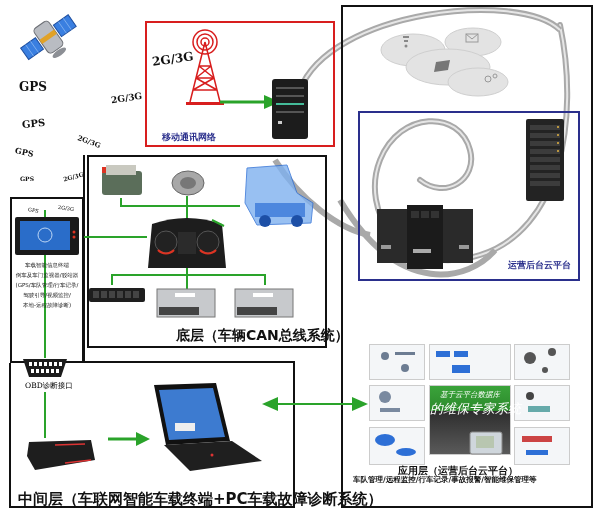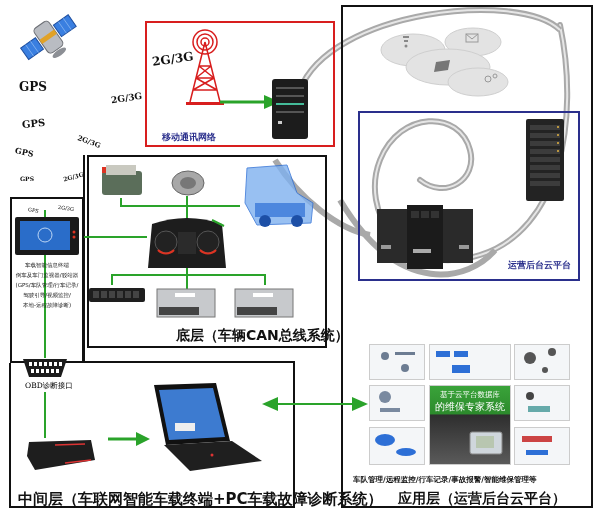--- a/index.html
+++ b/index.html
@@ -283,22 +283,22 @@
     </g>
   <g fill="#2d6fd6">
       <ellipse cx="385" cy="440" rx="10" ry="6"></ellipse>
       <ellipse cx="406" cy="452" rx="10" ry="4"></ellipse>
     </g>
   <g fill="#c44">
       <rect x="522" y="436" width="30" height="6"></rect>
       <rect x="526" y="450" width="22" height="5" fill="#2d6fd6"></rect>
     </g>
 </svg>
-<div class="abs" style="left:429px;top:385px;width:82px;height:80px;background:linear-gradient(#3aa33a 0%, #2c8a2c 36%, #2e2e2e 37%, #5a5a5a 100%);border:1px solid #ccc;">
+<div class="abs" style="left:429px;top:385px;width:82px;height:70px;background:linear-gradient(#3aa33a 0%, #2c8a2c 36%, #2e2e2e 37%, #5a5a5a 100%);border:1px solid #ccc;font-style:italic;">
   <div style="color:#fff;font-size:7.5px;text-align:center;margin-top:4px;white-space:nowrap;">基于云平台数据库</div>
-  <div style="color:#fff;font-size:10px;text-align:center;white-space:nowrap;">的维保专家系统</div>
+  <div style="color:#fff;font-size:13px;text-align:center;white-space:nowrap;">的维保专家系统</div>
   <svg width="40" height="30" style="left:36px;top:42px;position:absolute;">
     <rect x="4" y="4" width="32" height="22" rx="2" fill="#cfd6dc" stroke="#888"></rect>
     <rect x="10" y="8" width="18" height="12" fill="#b8c6b0"></rect>
   </svg>
 </div>
 <div class="abs txt-cn" style="left:353px;top:475px;font-size:7.5px;">车队管理/远程监控/行车记录/事故报警/智能维保管理等</div>
-<div class="abs txt-cn" style="left:398px;top:490px;font-size:14px;">应用层（运营后台云平台）</div>
+<div class="abs txt-cn" style="left:398px;top:464px;font-size:10px;">应用层（运营后台云平台）</div>
 
 </body></html>

